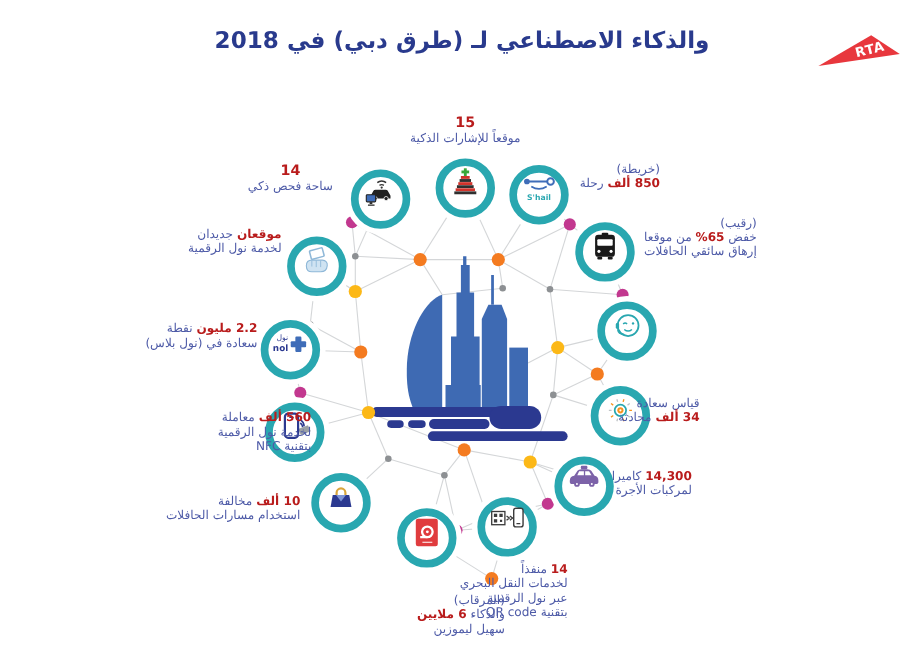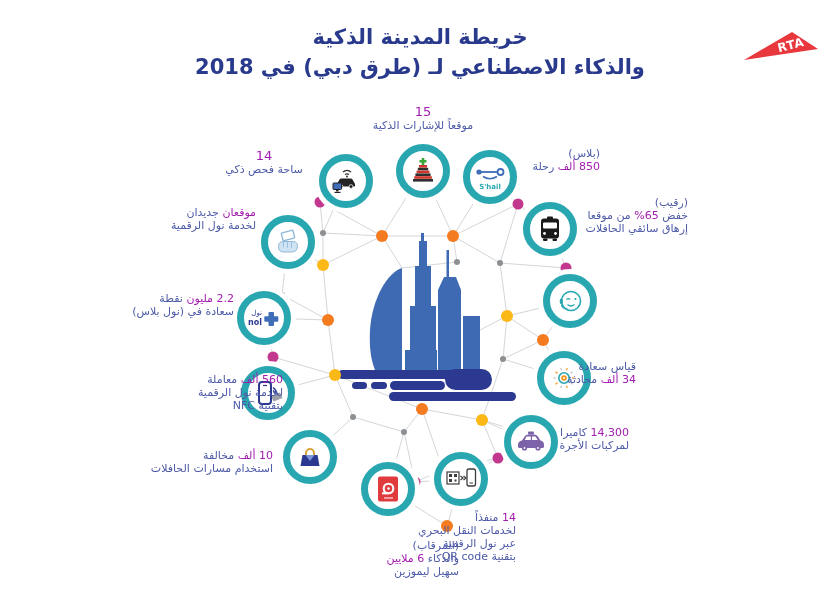--- a/index.html
+++ b/index.html
@@ -4,24 +4,24 @@
 <style>
   html,body{margin:0;padding:0;background:#fff;}
   .stage{position:relative;width:840px;height:592px;background:#fff;overflow:hidden;
          font-family:"DejaVu Sans",sans-serif;}
   .bg{position:absolute;left:0;top:0;z-index:1;}
   .title{position:absolute;left:150px;top:22px;width:540px;z-index:6;text-align:center;
          direction:rtl;color:#293a8d;font-weight:bold;font-size:21px;line-height:30px;}
   .logo{position:absolute;right:10px;top:14px;z-index:6;}
   .circle{position:absolute;z-index:4;width:40px;height:40px;border:7px solid #29a7b0;
           border-radius:50%;background:#fff;box-shadow:0 0 0 5px #fff;
-          display:flex;align-items:center;justify-content:center;}
+          display:flex;justify-content:center;}
   .label{position:absolute;z-index:5;direction:rtl;text-align:right;font-size:11px;
          line-height:13px;color:#4d5aa7;white-space:nowrap;}
-  .label .b{font-weight:normal;color:#a21caf;}
+  .label .b{font-weight:bold;color:#b91c1c;}
   .label.center{text-align:center;}
   .label.center .lbl-line:first-child{font-size:13px;line-height:14px;}
 </style>
 </head>
 <body>
 
 <div class="stage">
 
   <svg class="bg" width="840" height="592" viewBox="0 0 840 592">
     <g stroke="#d4d6d8" stroke-width="1">
@@ -140,21 +140,20 @@
           <circle cx="404" cy="432" r="3"></circle>
           <circle cx="443" cy="470" r="3"></circle>
         <circle cx="282" cy="295" r="3"></circle>
           <circle cx="323" cy="233" r="3"></circle>
           <circle cx="515" cy="430" r="3"></circle>
       </g>
     </g>
   </svg>
 
   <div class="title">
-    <div>خريطة المدينة الذكية</div>
     <div>والذكاء الاصطناعي لـ (طرق دبي) في 2018</div>
   </div>
 
   <svg class="logo" width="110" height="70" viewBox="720 14 110 70">
     <polygon points="744,60 792,32 818,49" fill="#e8373d"></polygon>
     <text x="791" y="49" transform="rotate(-14 791 46)" text-anchor="middle" font-size="12" font-weight="bold" fill="#ffffff" letter-spacing="0.5">RTA</text>
   </svg>
 
   <div class="circle" style="left:396px;top:144px">
     <svg width="30" height="30" viewBox="0 0 30 30">
@@ -305,21 +304,21 @@
       <rect x="6" y="22.8" width="2.5" height="1.6" fill="#222"></rect>
       <line x1="4.5" y1="25.4" x2="10.5" y2="25.4" stroke="#222" stroke-width="1.2"></line>
     </svg>
   </div>
 
   <div class="label center" style="left:333px;top:105px;width:180px">
       <div class="lbl-line"><span class="b">15</span></div>
       <div class="lbl-line"><span>موقعاً للإشارات الذكية</span></div>
     </div>
   <div class="label" style="right:240px;top:147px">
-      <div class="lbl-line"><span>(بلاس)</span></div>
+      <div class="lbl-line"><span>(خريطة)</span></div>
       <div class="lbl-line"><span class="b">850 ألف</span><span> رحلة</span></div>
     </div>
   <div class="label" style="right:152px;top:196px">
       <div class="lbl-line"><span>(رقيب)</span></div>
       <div class="lbl-line"><span>خفض </span><span class="b">65%</span><span> من موقعا</span></div>
       <div class="lbl-line"><span>إرهاق سائقي الحافلات</span></div>
     </div>
   <div class="label" style="right:204px;top:360px">
       <div class="lbl-line"><span>قياس سعادة</span></div>
       <div class="lbl-line"><span class="b">34 ألف</span><span> محادثة</span></div>

